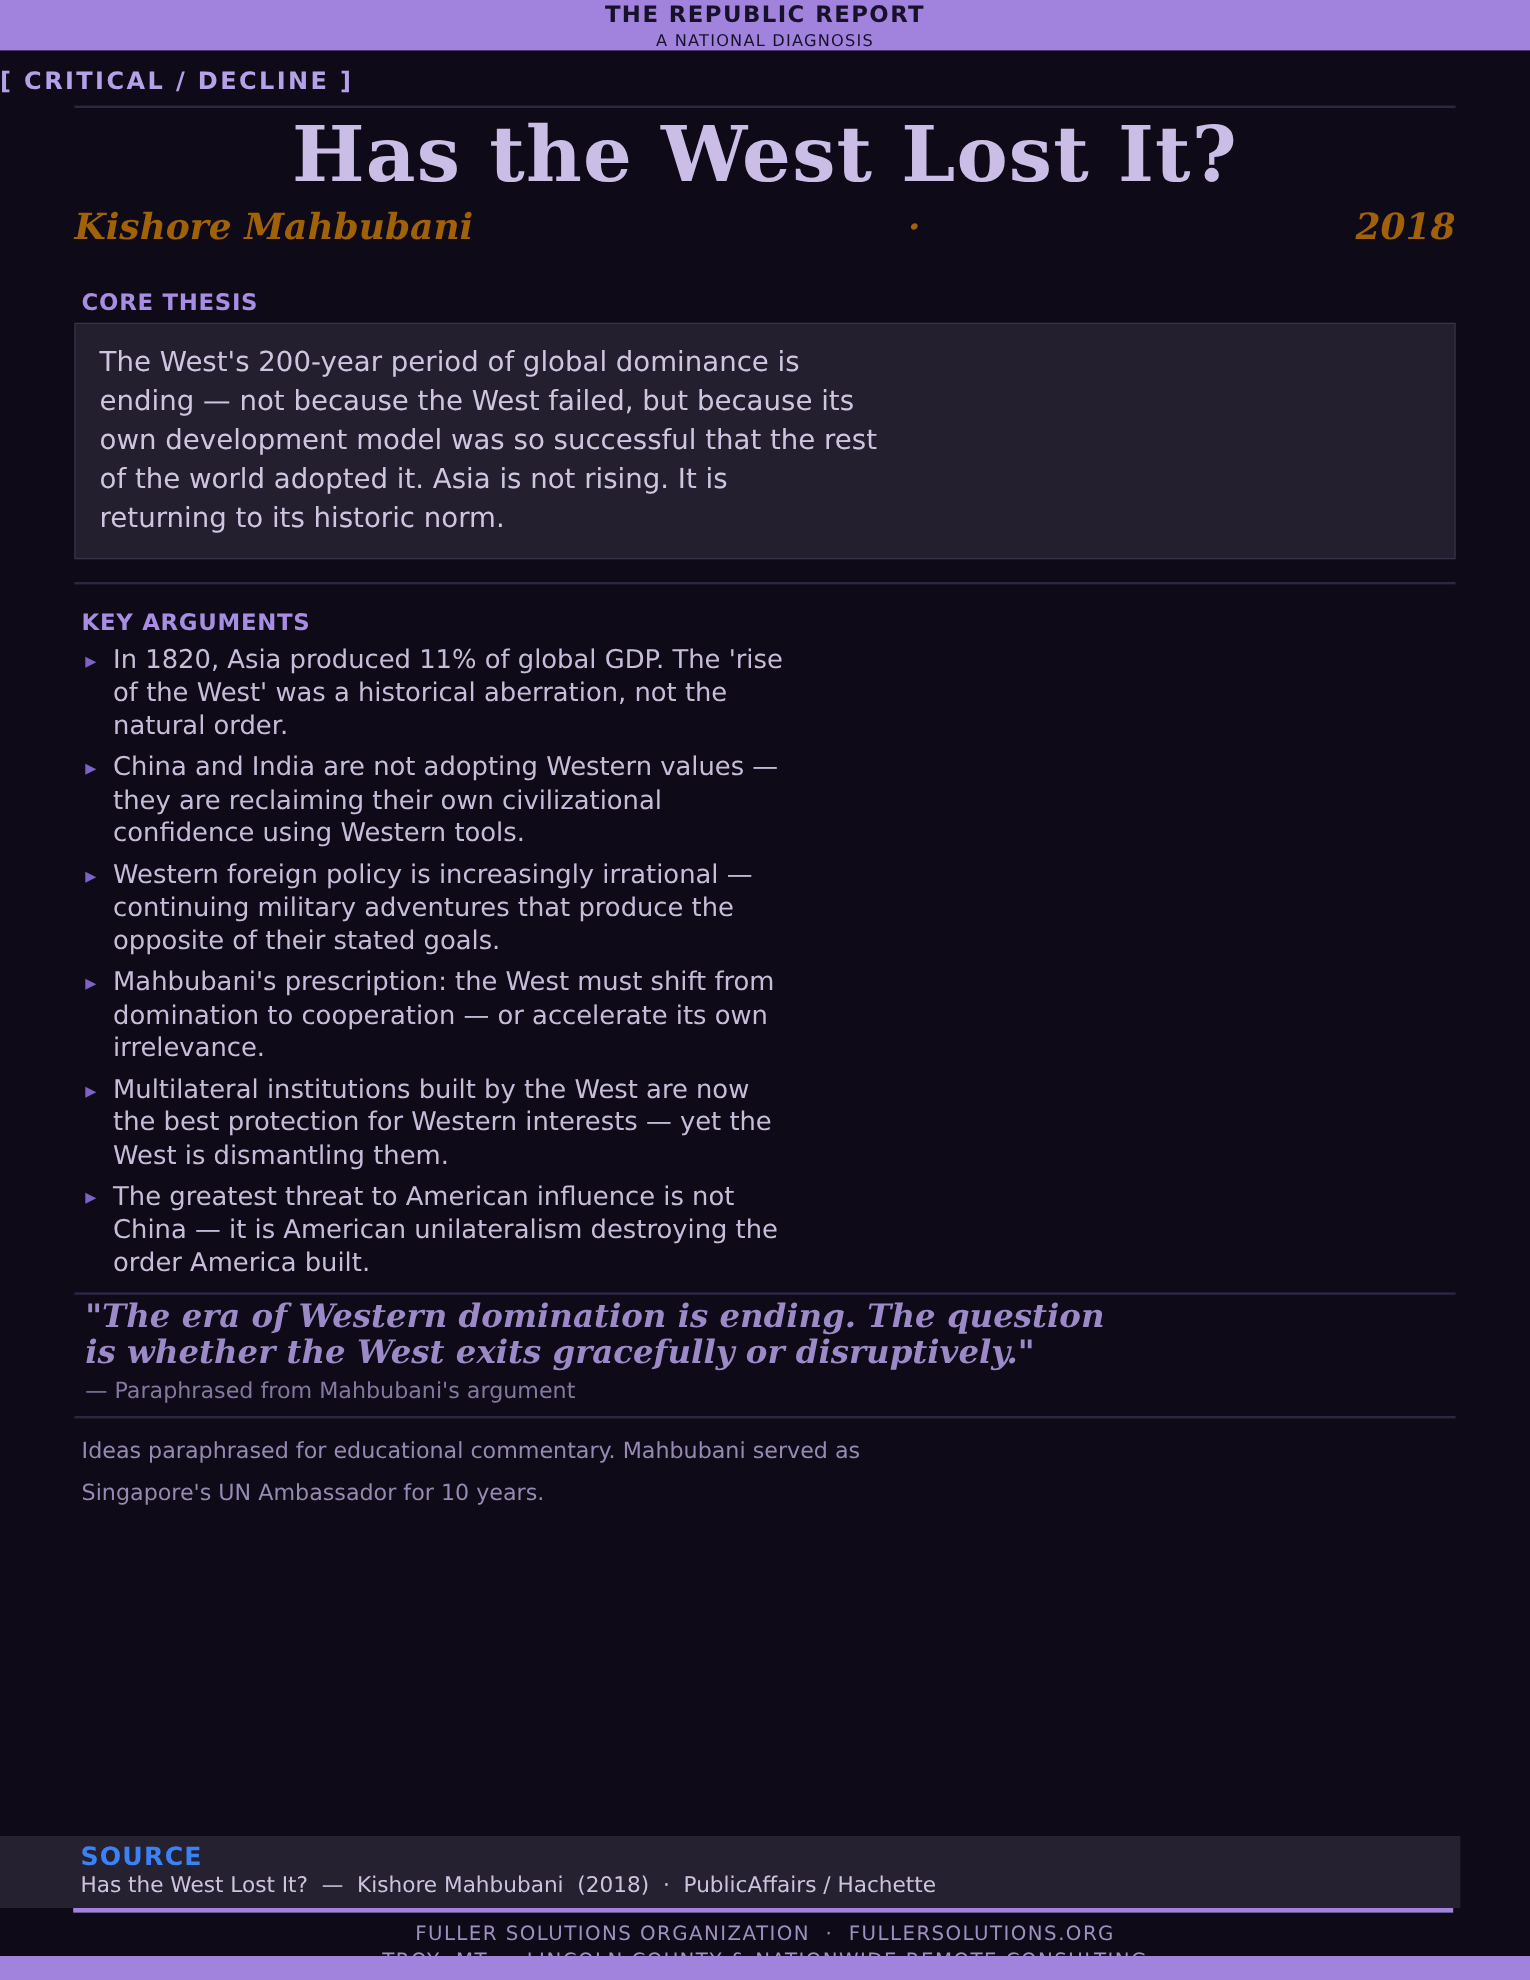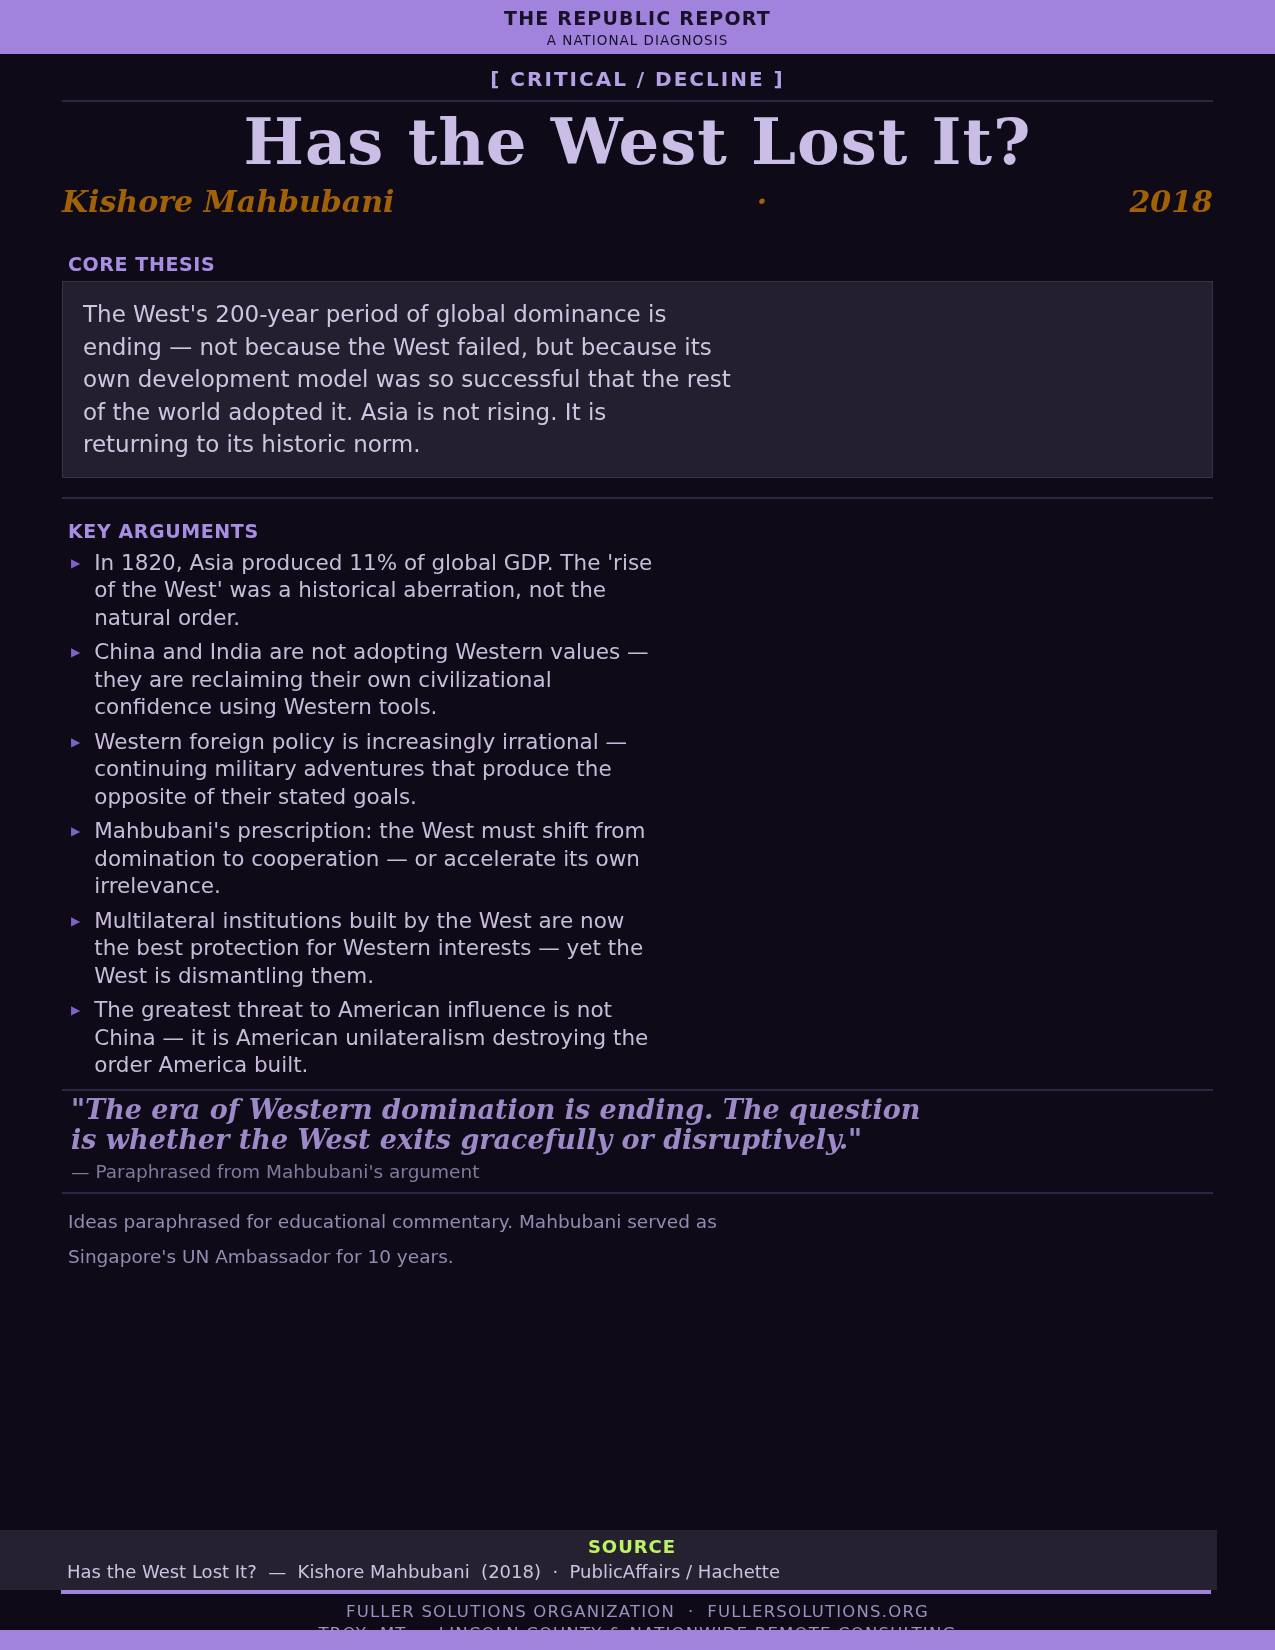--- a/index.html
+++ b/index.html
@@ -8,36 +8,36 @@
     height: 1650px;
     background: #0f0a17;
     font-family: "DejaVu Sans", sans-serif;
     display: flex;
     flex-direction: column;
     overflow: hidden;
   }
 
   
   .masthead {
-    height: 54px;
+    height: 42px;
     background: #a182dc;
     display: flex;
     flex-direction: column;
     align-items: center;
     justify-content: center;
     color: #17112a;
     flex: 0 0 auto;
   }
   .masthead-title { font-size: 19px; font-weight: bold; letter-spacing: 1.2px; }
   .masthead-sub   { font-size: 13.5px; letter-spacing: 1px; margin-top: 3px; }
 
   
   .status-line {
     margin-top: 13px;
-    text-align: center;
+    text-align: left;
     color: #b5a1e7;
     font-size: 20px;
     font-weight: bold;
     letter-spacing: 2px;
     height: 24px;
     flex: 0 0 auto;
   }
 
   
   .main {
@@ -167,26 +167,25 @@
   
   .source-box {
     flex: 0 0 auto;
     height: 60px;
     margin-right: 58px;
     background: #262131;
     padding: 6px 20px 0 67px;
     overflow: hidden;
   }
   .source-label {
-    font-size: 18px;
+    font-size: 21px;
     font-weight: bold;
     letter-spacing: 1px;
-    color: #bef264;
+    color: #3b82f6;
     line-height: 22px;
-    text-align: center;
   }
   .source-citation {
     font-size: 18px;
     line-height: 24px;
     color: #cdc3de;
     margin-top: 2px;
     white-space: nowrap;
   }
   .source-isbn {
     font-size: 18px;

